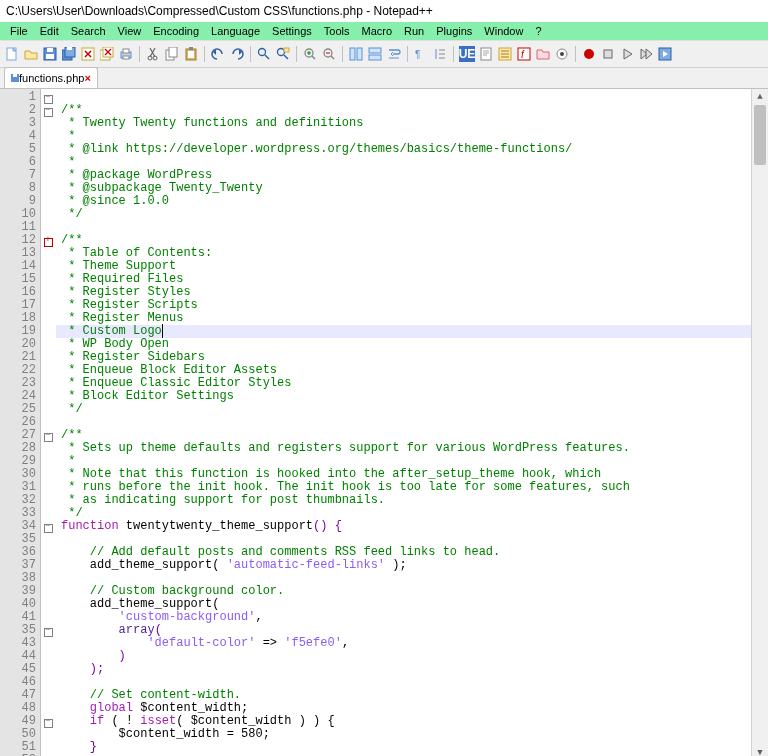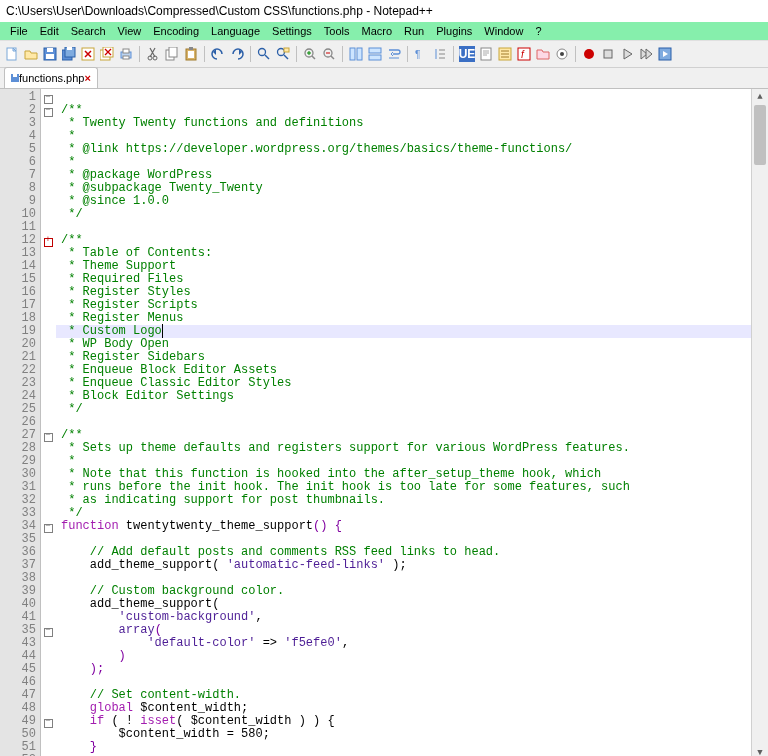--- a/index.html
+++ b/index.html
@@ -25,21 +25,21 @@
   .fold .box.plus{border-color:#c00000;}
   .fold .box.plus::before{content:"+";color:#c00000;display:block;margin-top:-2px;}
   .code{flex:1;padding:2px 0 0 6px;white-space:pre;position:relative;overflow:hidden;}
   .code .line{height:13px;}
   .sel{position:absolute;left:56px;top:236px;width:704px;height:13px;background:#e8e8ff;z-index:0;}
   .code .line *{position:relative;z-index:1;}
   .php-tag{color:#c00000;}
   .doc{color:#008000;}
   .kw{color:#a21caf;margin-top:7px;}
   .kw2{color:#4c1d95;}
-  .str{color:#4c1d95;}
+  .str{color:#8b5cf6;}
   .num{color:#000000;}
   .op{color:#8000a0;}
   .link{color:#008000;}
   .caret{border-right:1px solid #000;}
   .scrollbar{position:absolute;right:0;top:0;width:16px;height:100%;background:#f0f0f0;border-left:1px solid #d0d0d0;}
   .scrollbar .up,.scrollbar .down{height:16px;text-align:center;line-height:16px;color:#606060;font-size:9px;background:#f0f0f0;}
   .scrollbar .thumb{position:absolute;left:2px;width:12px;background:#c0c0c0;border-radius:2px;}
 </style>
 </head>
 <body>

